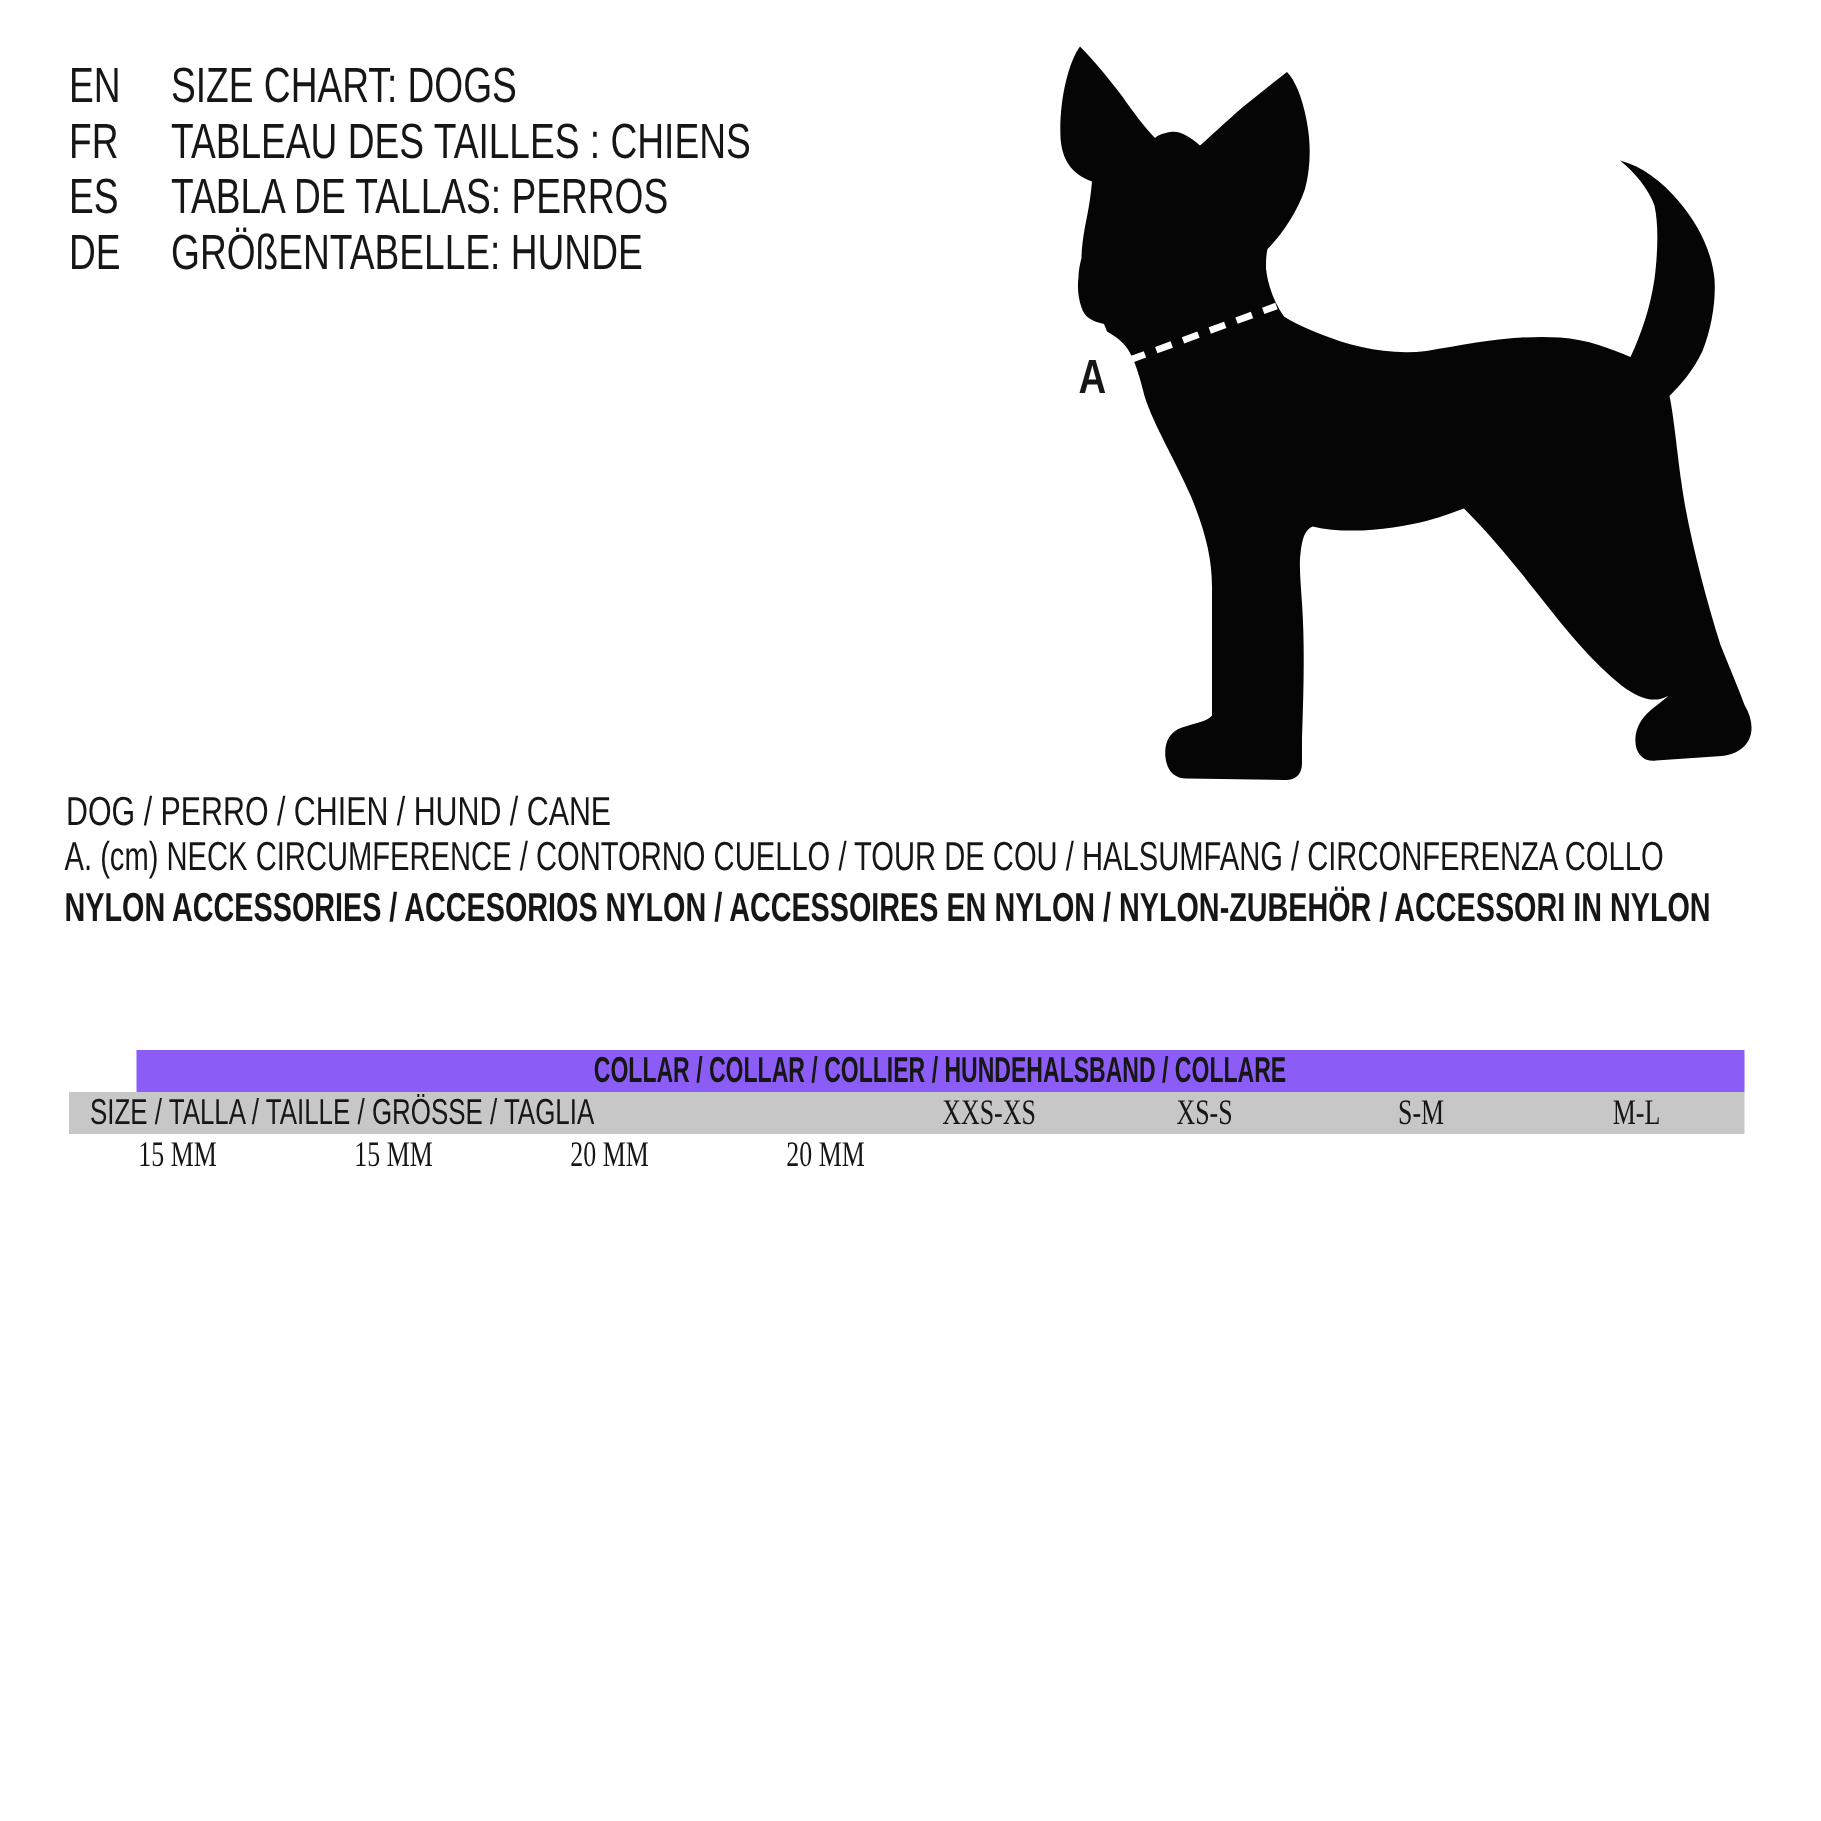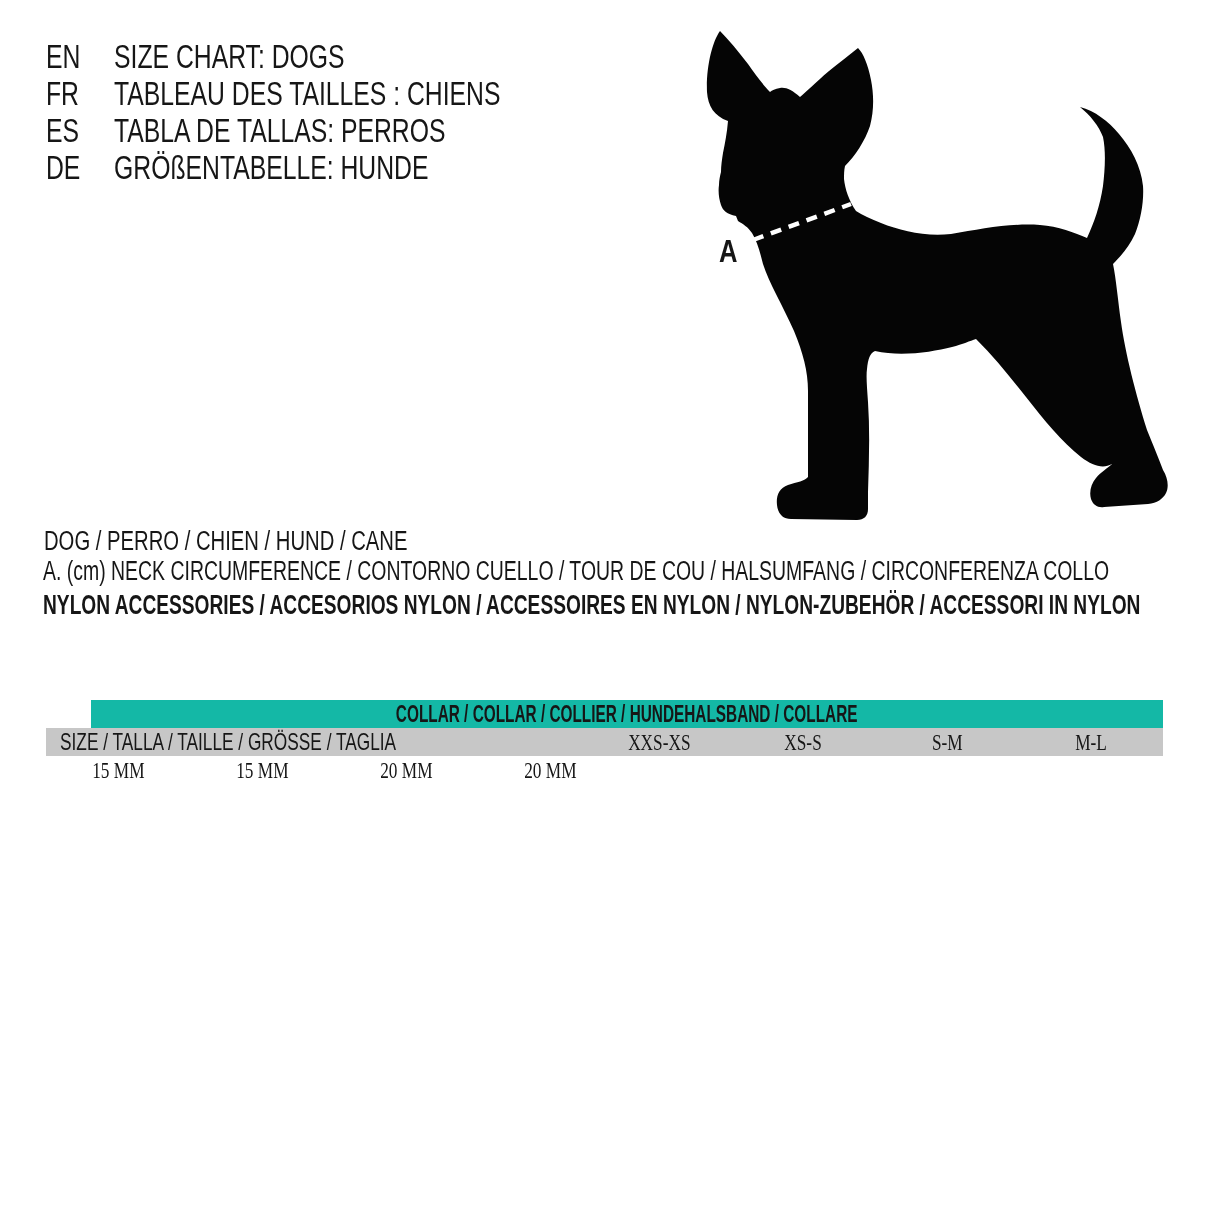--- a/index.html
+++ b/index.html
@@ -102,21 +102,21 @@
   </div>
 
   <div class="note-measure">
     <span class="cx s72">A. (cm) NECK CIRCUMFERENCE / CONTORNO CUELLO / TOUR DE COU / HALSUMFANG / CIRCONFERENZA COLLO</span>
   </div>
   <div class="note-material">
     <span class="cx s71">NYLON ACCESSORIES / ACCESORIOS NYLON / ACCESSOIRES EN NYLON / NYLON-ZUBEHÖR / ACCESSORI IN NYLON</span>
   </div>
 
   <div class="size-table">
-    <div class="t-header" style="background-color: #14b8a6; margin-left: 45px;">
+    <div class="t-header" style="background-color: #8b5cf6; margin-left: 45px;">
       <span class="cxc s64">COLLAR / COLLAR / COLLIER / HUNDEHALSBAND / COLLARE</span>
     </div>
 
     <div class="t-row" style="background-color: rgb(199, 199, 199);">
       <div class="t-label"><span class="cx s72">SIZE / TALLA / TAILLE / GRÖSSE / TAGLIA</span></div>
       <div class="t-val"><span class="cxc s72">XXS-XS</span></div>
       <div class="t-val"><span class="cxc s72">XS-S</span></div>
       <div class="t-val"><span class="cxc s72">S-M</span></div>
       <div class="t-val"><span class="cxc s72">M-L</span></div>
     </div>

